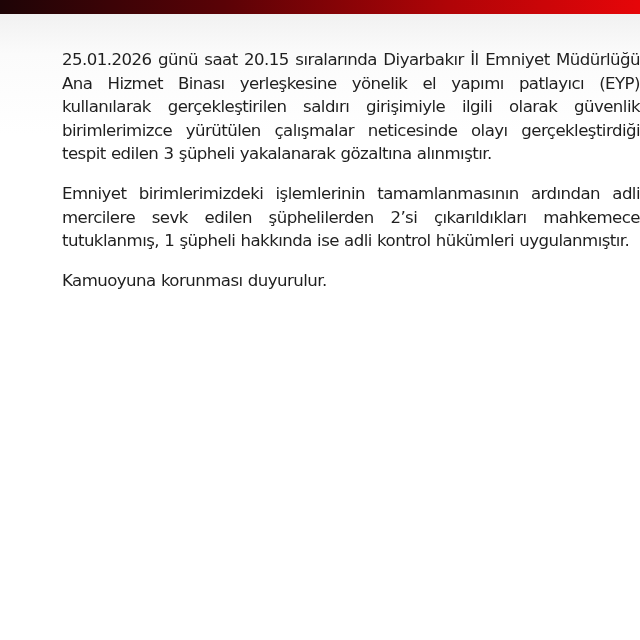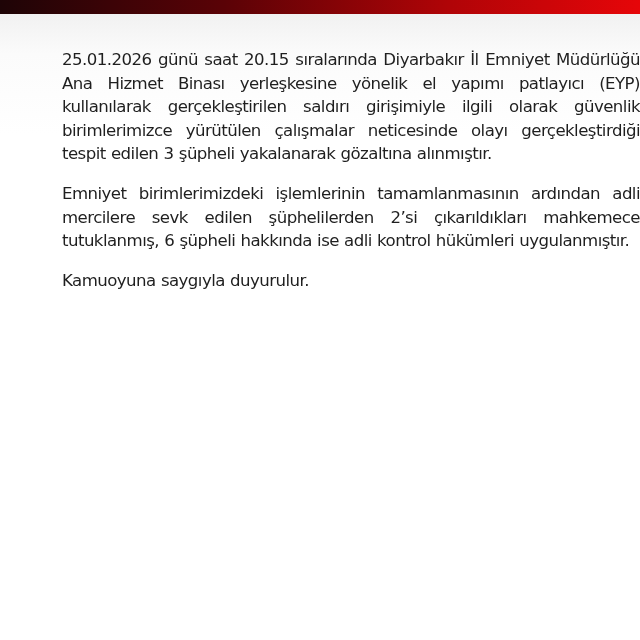--- a/index.html
+++ b/index.html
@@ -52,16 +52,16 @@
     }
   </style>
 </head>
 <body>
 
 <div class="top-bar"></div>
 
 <div class="page">
   <div class="content">
     <p class="para">25.01.2026 günü saat 20.15 sıralarında Diyarbakır İl Emniyet Müdürlüğü Ana Hizmet Binası yerleşkesine yönelik el yapımı patlayıcı (EYP) kullanılarak gerçekleştirilen saldırı girişimiyle ilgili olarak güvenlik birimlerimizce yürütülen çalışmalar neticesinde olayı gerçekleştirdiği tespit edilen 3 şüpheli yakalanarak gözaltına alınmıştır.</p>
-    <p class="para">Emniyet birimlerimizdeki işlemlerinin tamamlanmasının ardından adli mercilere sevk edilen şüphelilerden 2’si çıkarıldıkları mahkemece tutuklanmış, 6 şüpheli hakkında ise adli kontrol hükümleri uygulanmıştır.</p>
-    <p class="para closing">Kamuoyuna saygıyla duyurulur.</p>
+    <p class="para">Emniyet birimlerimizdeki işlemlerinin tamamlanmasının ardından adli mercilere sevk edilen şüphelilerden 2’si çıkarıldıkları mahkemece tutuklanmış, 1 şüpheli hakkında ise adli kontrol hükümleri uygulanmıştır.</p>
+    <p class="para closing">Kamuoyuna korunması duyurulur.</p>
   </div>
 </div>
 
 </body></html>

